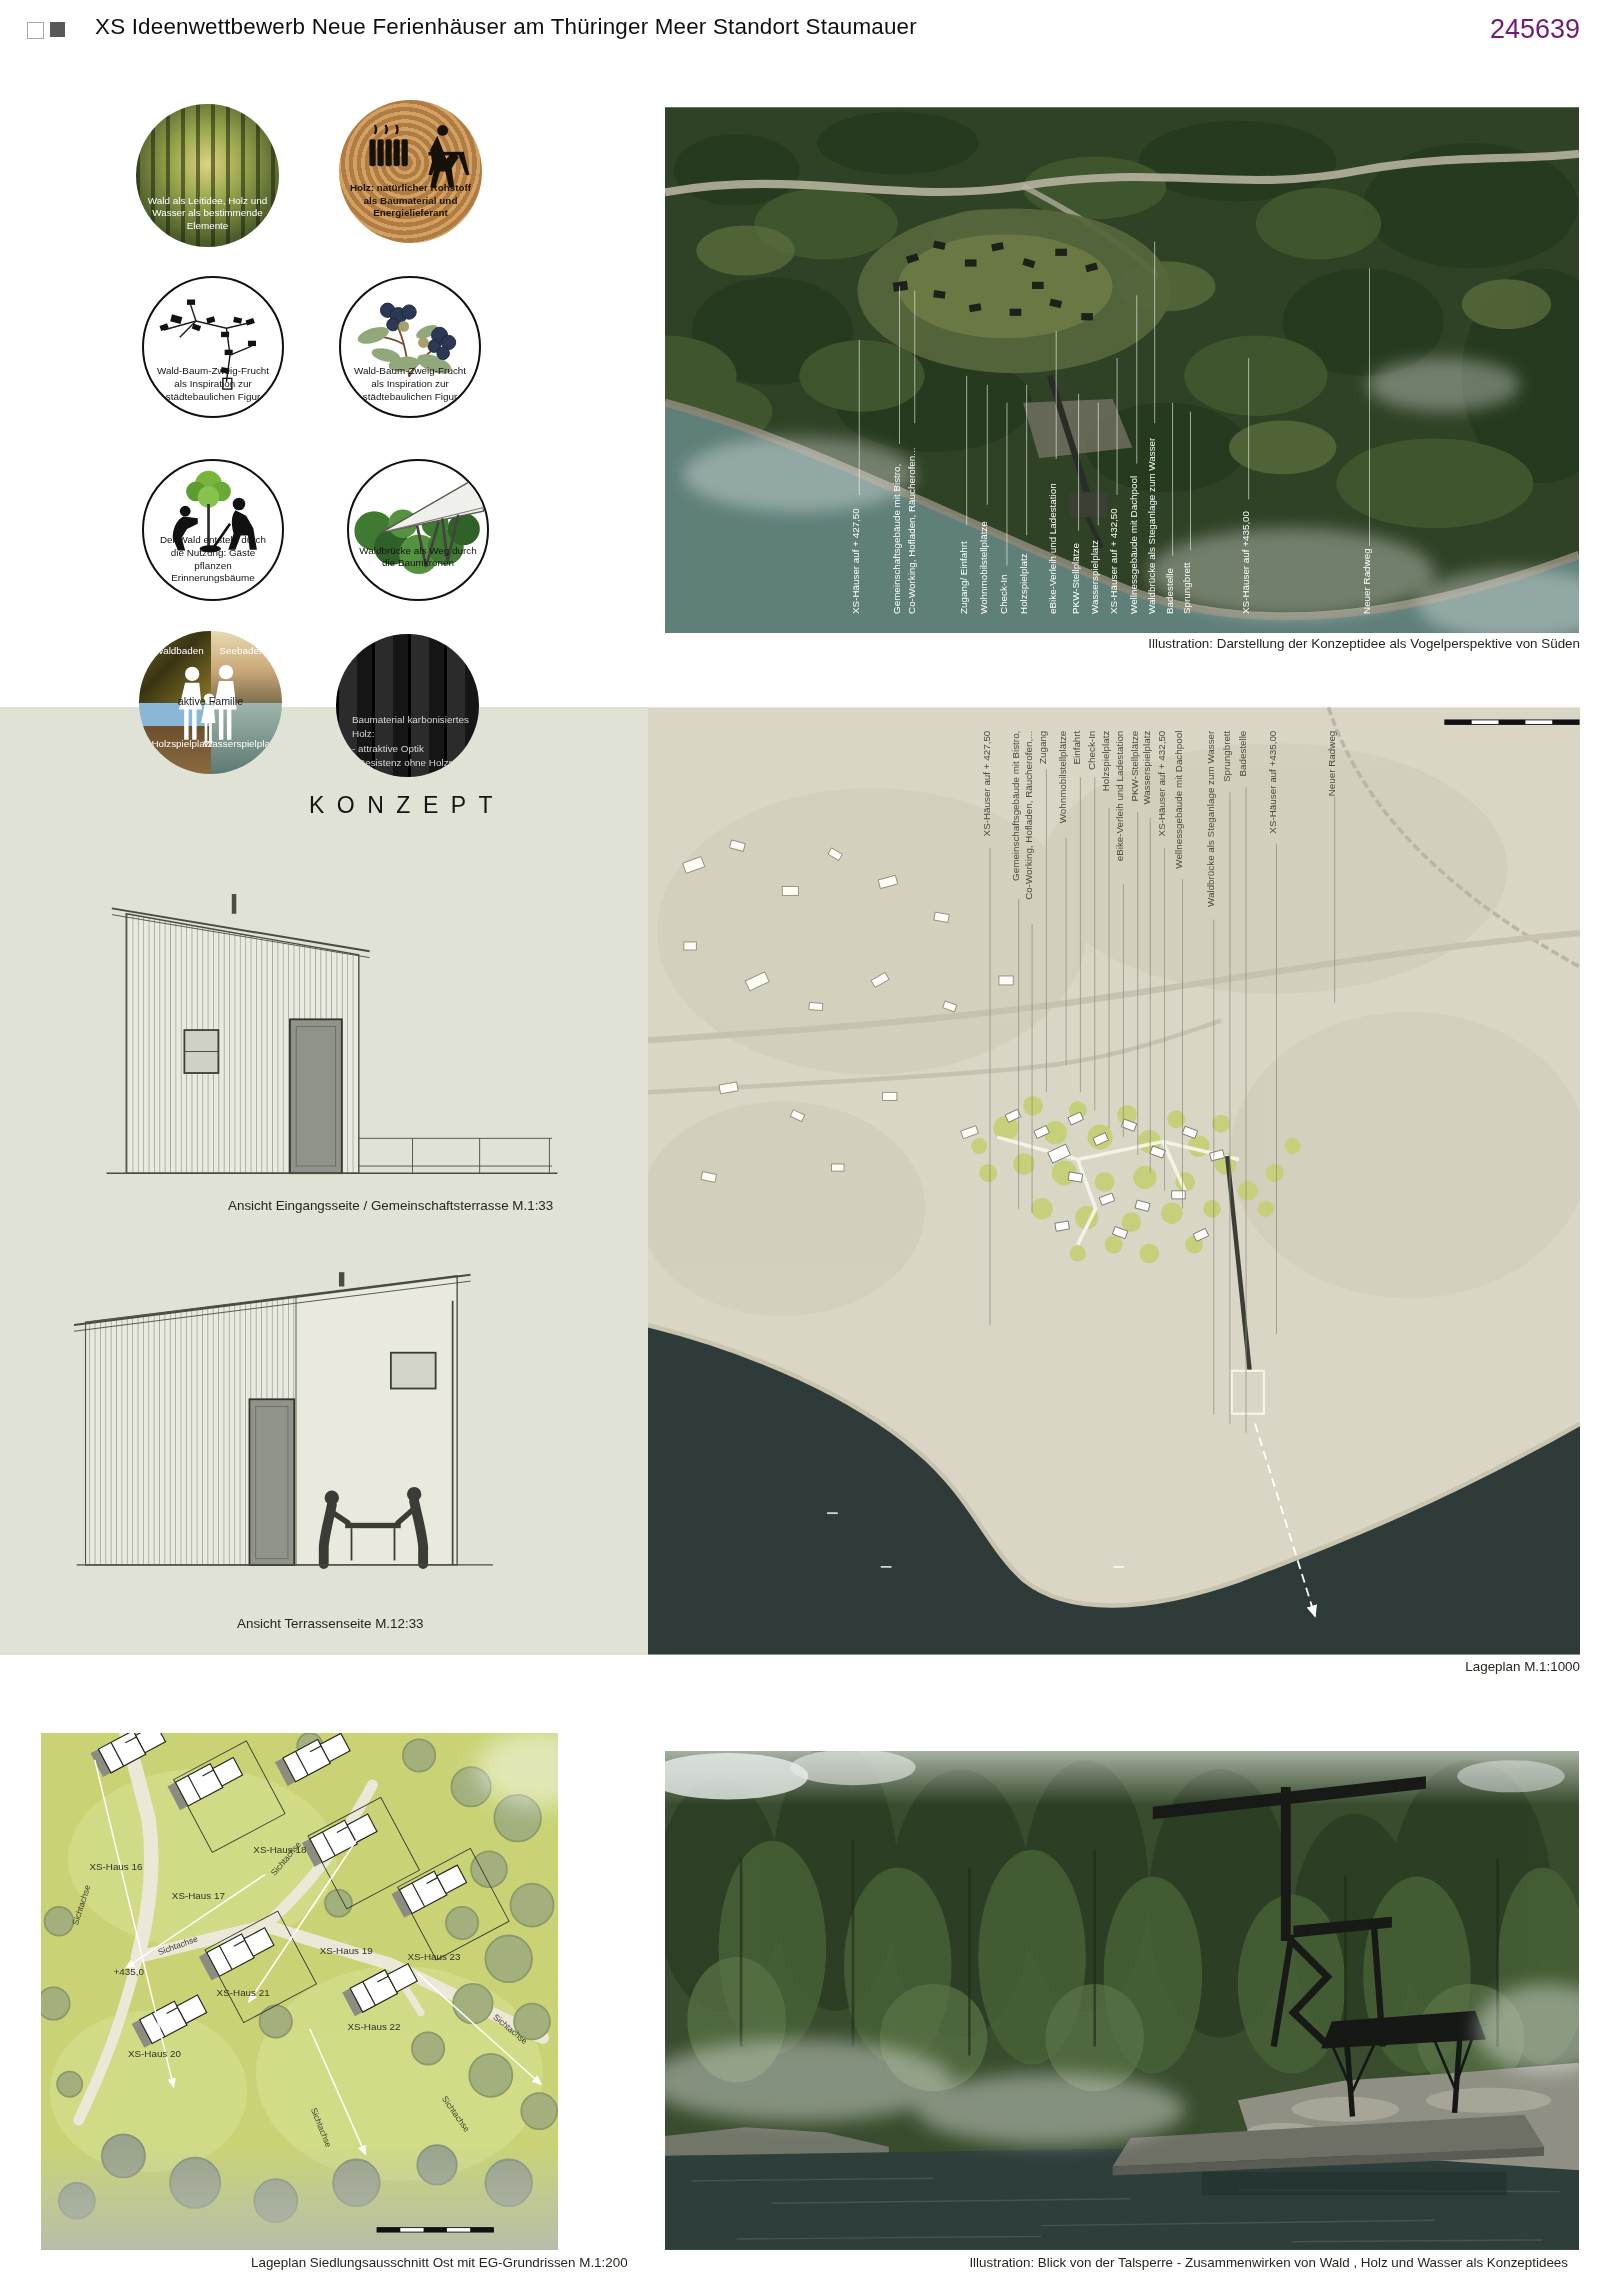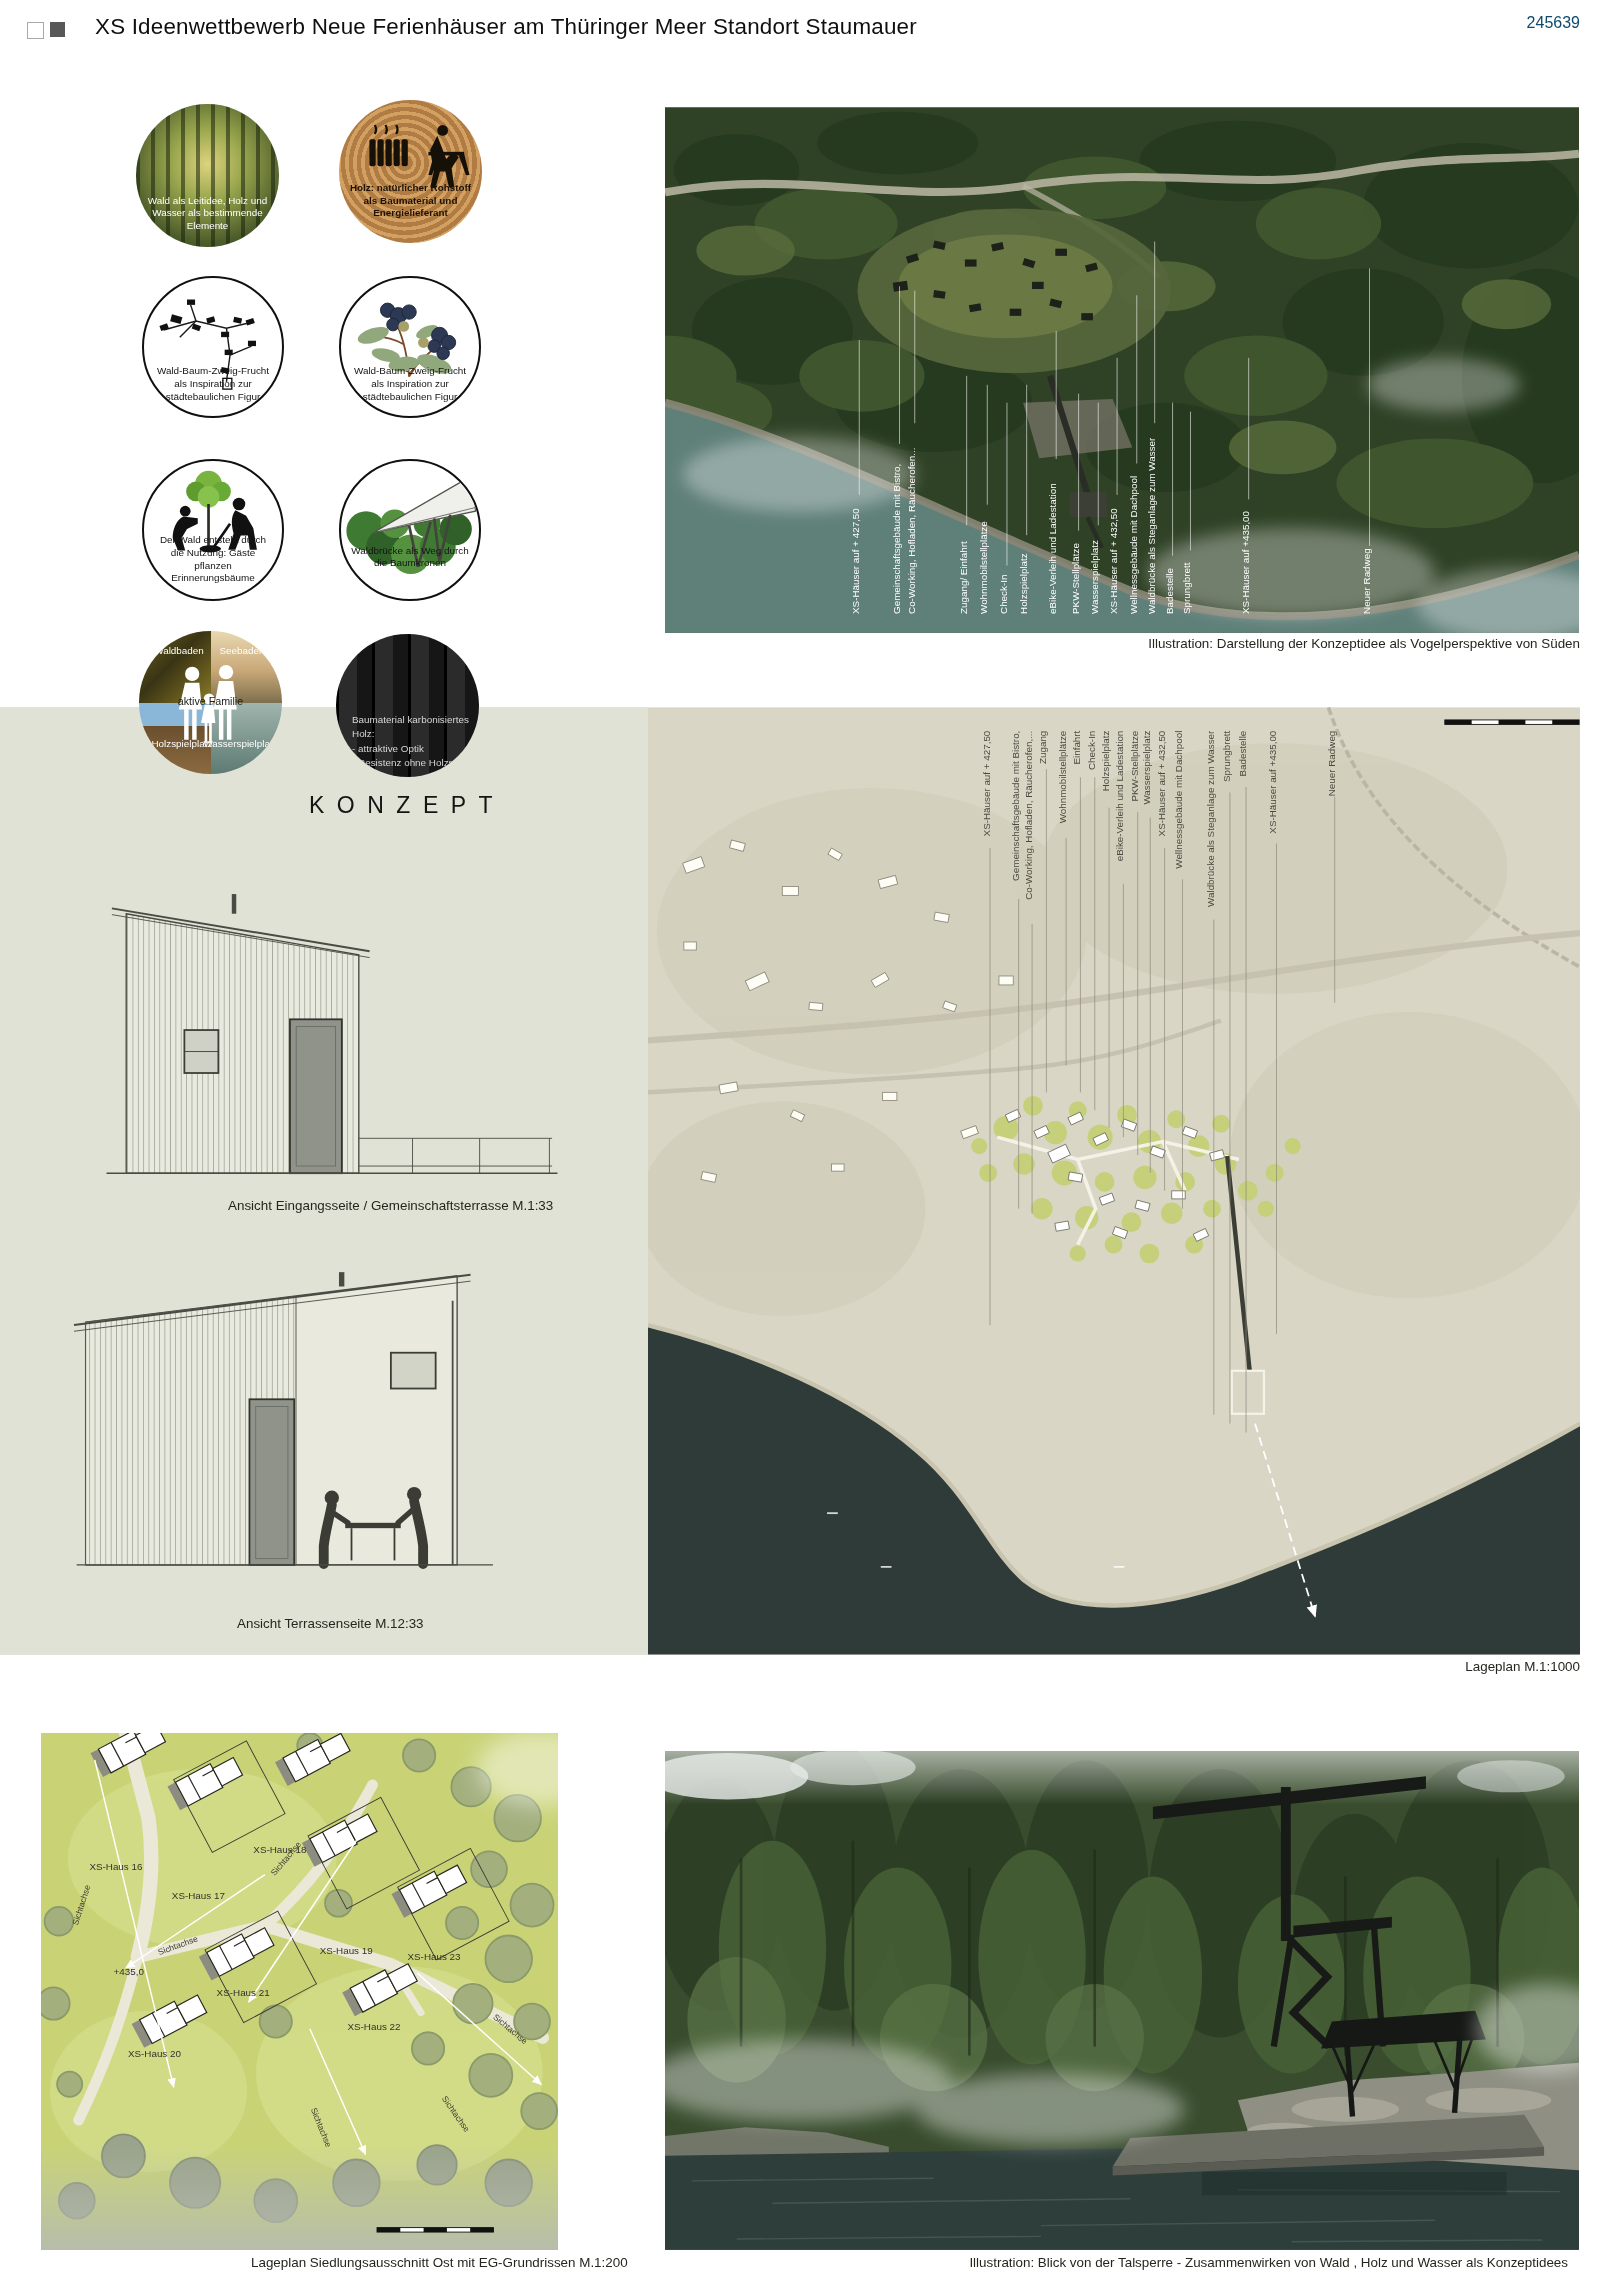--- a/index.html
+++ b/index.html
@@ -1,20 +1,20 @@
 <!DOCTYPE html>
 <html style="font-size:14.3px"><head>
 <meta charset="utf-8">
 <style>
   html,body{margin:0;padding:0;background:#8a8a8a;}
   .page{position:relative;width:1622px;height:2293px;background:#ffffff;
         font-family:"Liberation Sans",sans-serif;color:#1c1c1a;overflow:hidden;margin:0 auto;}
   .abs{position:absolute;}
   .hdr-title{font-size:22.4px;letter-spacing:0.2px;color:#0f0f0f;}
-  .hdr-code{font-size:16px;color:#0c4a6e;text-align:center;}
+  .hdr-code{font-size:27px;color:#701a75;text-align:center;}
   .sq{width:15px;height:15px;display:inline-block;}
   .sq-outline{background:#fff;border:1.8px solid #a8a8a8;}
   .sq-filled{background:#585858;}
   .sage{background:#e0e2d5;}
   .konzept{font-size:23px;letter-spacing:12.5px;color:#141414;}
   .cap{font-size:13.4px;color:#26261f;white-space:nowrap;}
   .circle{position:absolute;width:143px;height:143px;border-radius:50%;overflow:hidden;}
   .circle.bordered{width:138px;height:138px;border:2.7px solid #101010;background:#fff;}
   .circ-cap{position:absolute;left:7%;right:7%;text-align:center;font-size:9.9px;line-height:1.28;}
   .quad{position:absolute;width:50%;height:50%;}
@@ -141,21 +141,21 @@
         <path d="M44,62 c-8,4 -12,14 -12,24 l6,14 8,0 -4,-14 6,-10 12,-6 0,-6 z"></path>
         <circle cx="106" cy="48" r="7"></circle>
         <path d="M102,55 c-6,8 -4,18 -2,26 l-6,18 8,0 6,-16 8,0 2,16 8,0 -4,-24 -8,-14 z"></path>
         <line x1="96" y1="70" x2="78" y2="96" stroke="#111" stroke-width="3"></line>
         <ellipse cx="74" cy="98" rx="12" ry="4"></ellipse>
       </g>
     </svg>
     <div class="circ-cap" style="bottom:14px;color:#141414;">Der Wald entsteht durch die Nutzung: Gäste pflanzen Erinnerungsbäume</div>
   </div>
 
-  <div class="circle bordered" style="left:339px;top:459px;">
+  <div class="circle bordered" style="left:347px;top:459px;">
     <svg class="abs" style="left:0;top:0;" width="138" height="138" viewBox="0 0 154 154">
       <g fill="#3f7a33">
         <circle cx="28" cy="78" r="22"></circle>
           <circle cx="48" cy="96" r="20" fill="#2f6128"></circle>
         <circle cx="78" cy="104" r="22" fill="#55923f"></circle>
           <circle cx="108" cy="96" r="20"></circle>
         <circle cx="128" cy="76" r="18" fill="#2f6128"></circle>
           <circle cx="60" cy="70" r="16" fill="#55923f"></circle>
         <circle cx="96" cy="70" r="15"></circle>
       </g>

